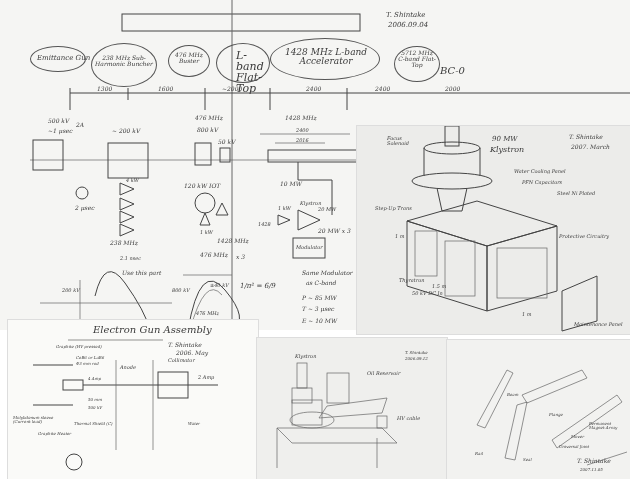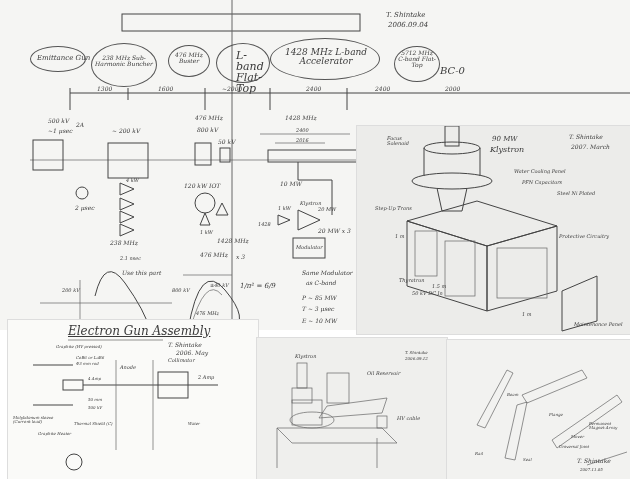--- a/index.html
+++ b/index.html
@@ -167,21 +167,21 @@
     <line x1="60" y1="20" x2="155" y2="20" class="thin"></line>
     <rect x="55" y="60" width="20" height="10" class="line"></rect>
     <line x1="75" y1="65" x2="210" y2="65" class="line"></line>
     <rect x="150" y="52" width="30" height="26" class="line"></rect>
     <line x1="25" y1="45" x2="65" y2="45" class="line"></line>
     <line x1="25" y1="85" x2="65" y2="85" class="line"></line>
     <line x1="108" y1="40" x2="108" y2="130" class="thin"></line>
     <line x1="145" y1="40" x2="145" y2="130" class="thin"></line>
     <circle cx="66" cy="142" r="8" class="line"></circle>
   </svg>
-  <span class="hw" style="left:60px;top:5px;font-size:12px;text-decoration:underline;">Electron Gun Assembly</span>
+  <span class="hw" style="left:85px;top:5px;font-size:10px;">Electron Gun Assembly</span>
   <span class="hw" style="left:160px;top:22px;font-size:6px;">T. Shintake</span>
   <span class="hw" style="left:168px;top:30px;font-size:6px;">2006. May</span>
   <span class="hw" style="left:48px;top:25px;font-size:4px;">Graphite (HV pressed)</span>
   <span class="hw" style="left:68px;top:36px;font-size:4px;">CeB6 or LaB6</span>
   <span class="hw" style="left:68px;top:42px;font-size:4px;">Φ3 mm rod</span>
   <span class="hw" style="left:112px;top:45px;font-size:5px;">Anode</span>
   <span class="hw" style="left:160px;top:38px;font-size:5px;">Collimator</span>
   <span class="hw" style="left:190px;top:55px;font-size:5px;">2 Amp</span>
   <span class="hw" style="left:80px;top:57px;font-size:4px;">4 Amp</span>
   <span class="hw" style="left:80px;top:78px;font-size:4px;">50 mm</span>

